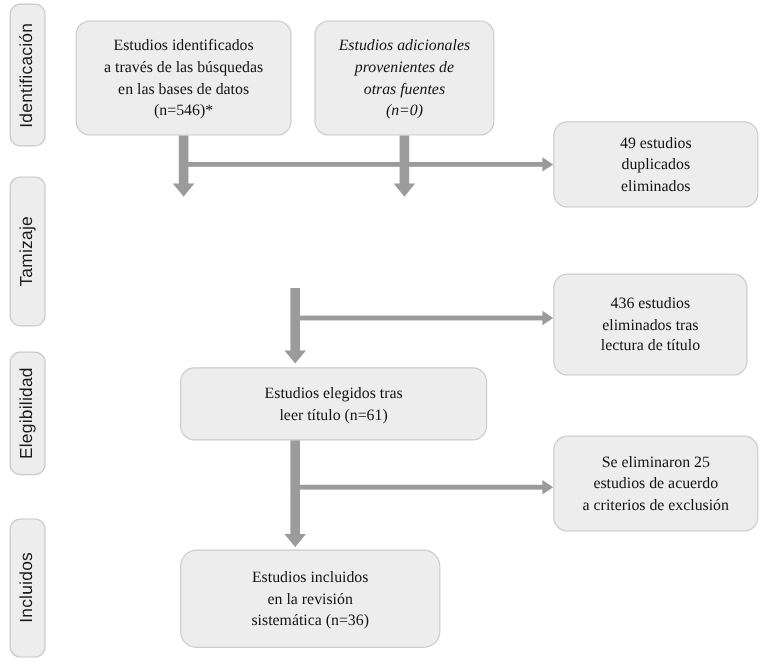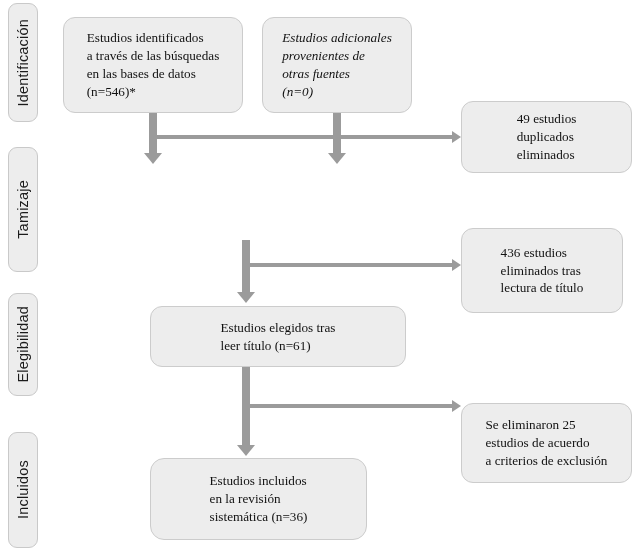--- a/index.html
+++ b/index.html
@@ -47,21 +47,21 @@
   
   .flow-box {
     position: absolute;
     box-sizing: border-box;
     background: #ededed;
     border: 1px solid #cccccc;
     border-radius: 12px;
     display: flex;
     align-items: center;
     justify-content: center;
-    text-align: left;
+    text-align: center;
     padding: 4px 8px;
   }
   .flow-box .box-text {
     font-family: "Liberation Serif", "DejaVu Serif", serif;
     font-size: 13.2px;
     line-height: 1.35;
     color: #111111;
     white-space: pre-line;
   }
 
@@ -158,21 +158,21 @@
     <span class="box-text">Estudios elegidos tras
 leer título (n=61)</span>
   </div>
 
   <div class="v-stem" style="left:242px; top:367px; width:8px; height:80px;"></div>
   <div class="v-head" style="left:237px; top:445px;"></div>
 
   <div class="h-line" style="left:243px; top:404px; width:215px;"></div>
   <div class="h-head" style="left:452px; top:400px;"></div>
 
-  <div class="flow-box" style="left:461px; top:363px; width:171px; height:80px;margin-top:40px;">
+  <div class="flow-box" style="left:461px; top:363px; width:171px; height:80px;">
     <span class="box-text">Se eliminaron 25
 estudios de acuerdo
 a criterios de exclusión</span>
   </div>
 
   <div class="flow-box" style="left:150px; top:458px; width:217px; height:82px;border-radius:14px;">
     <span class="box-text">Estudios incluidos
 en la revisión
 sistemática (n=36)</span>
   </div>

